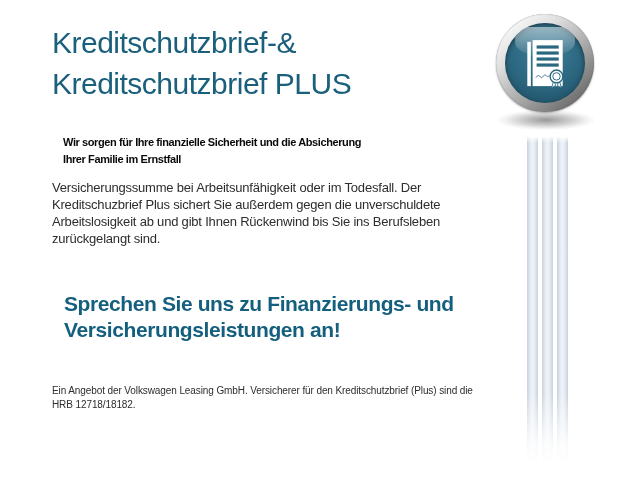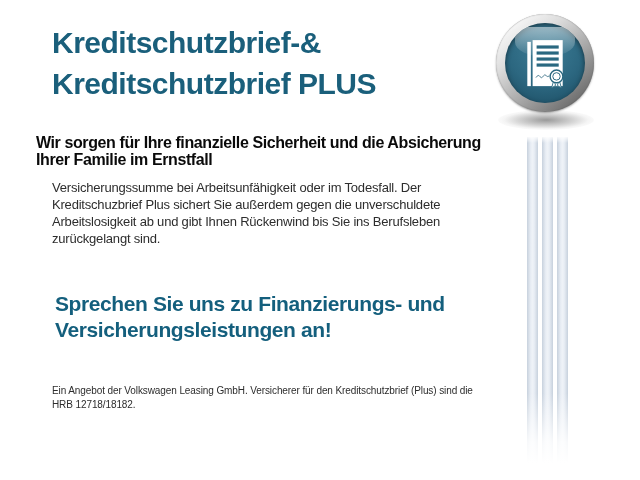--- a/index.html
+++ b/index.html
@@ -17,51 +17,51 @@
   .line { display: block; white-space: nowrap; }
 
   
   .title {
     position: absolute;
     left: 52px;
     top: 22px;
     color: #1a5f7b;
     font-size: 30px;
     line-height: 41px;
-    font-weight: bold;
+    font-weight: normal;
     letter-spacing: -0.5px;
   }
 
   
   .subtitle {
     position: absolute;
-    left: 36px;
+    left: 63px;
     top: 134px;
     color: #0a0a0a;
-    font-size: 16px;
+    font-size: 11px;
     line-height: 17px;
     font-weight: bold;
     letter-spacing: -0.4px;
   }
 
   
   .body-text {
     position: absolute;
     left: 52px;
     top: 179px;
     color: #2d2d2d;
     font-size: 13px;
     line-height: 17px;
     letter-spacing: -0.2px;
   }
 
   
   .cta {
     position: absolute;
-    left: 55px;
+    left: 64px;
     top: 291px;
     color: #145f7d;
     font-size: 21px;
     line-height: 26px;
     font-weight: bold;
     letter-spacing: -0.4px;
   }
 
   
   .legal {

